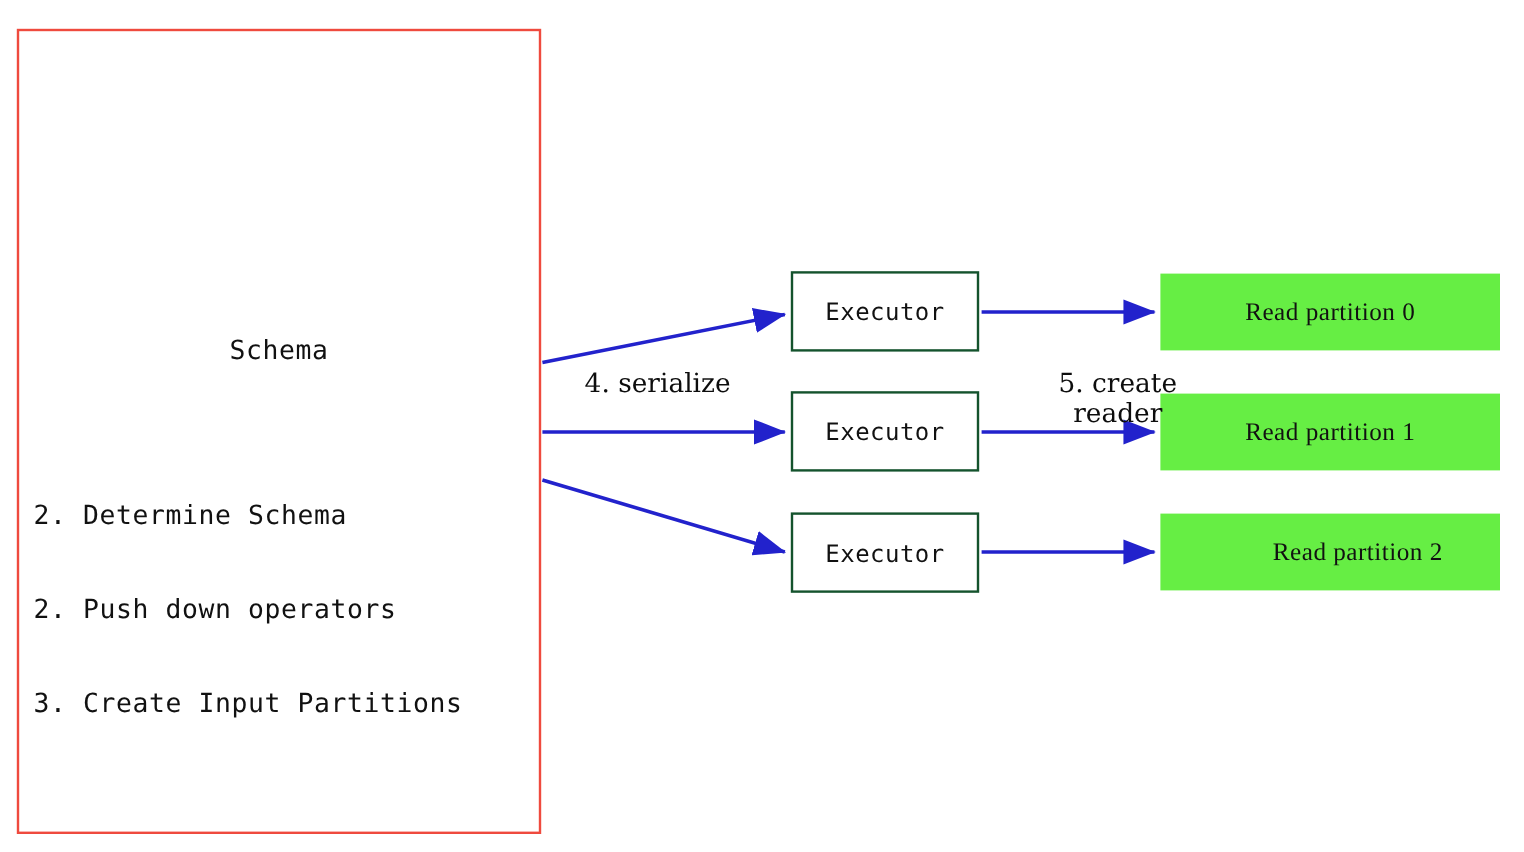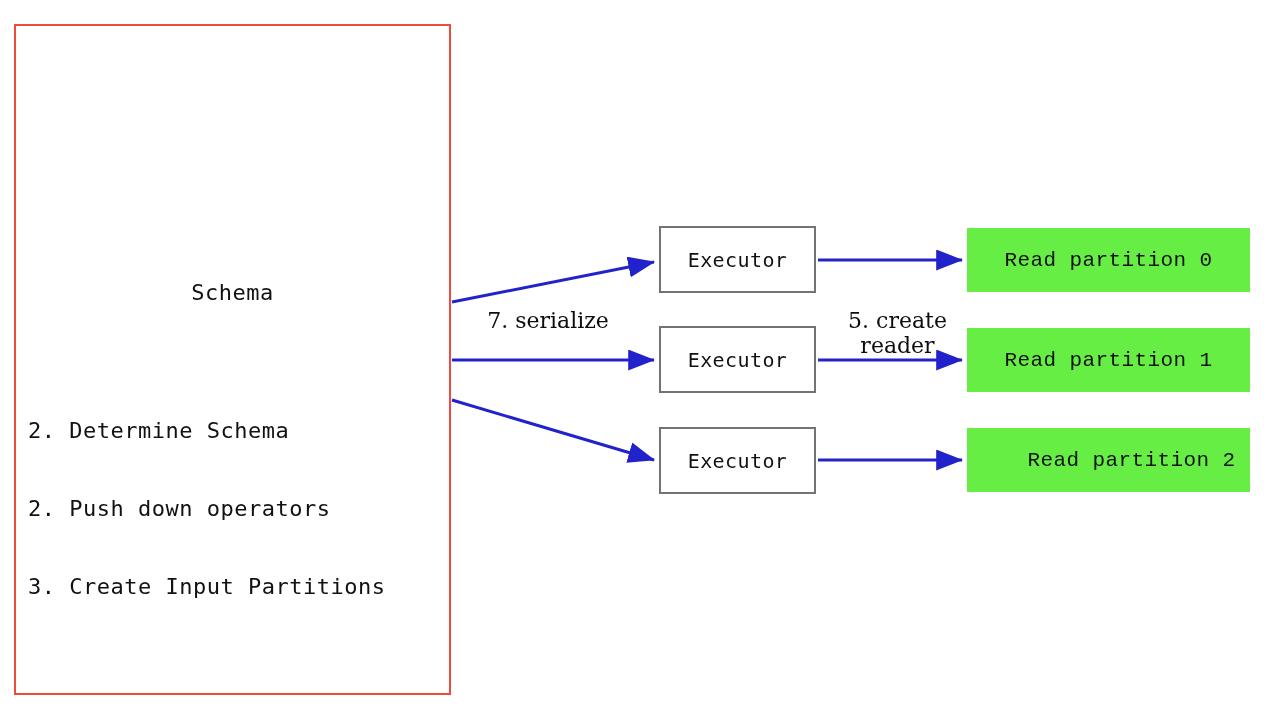--- a/index.html
+++ b/index.html
@@ -55,21 +55,21 @@
     line-height: 26px;
     color: #111111;
     letter-spacing: 0.5px;
     white-space: pre;
   }
   .driver-steps div { white-space: pre; }
 
   .executor-box {
     width: 157px;
     height: 67px;
-    border: 2px solid #737373;
+    border: 2px solid #14532d;
     background: #ffffff;
     left: 659px;
     display: flex;
     align-items: center;
     justify-content: center;
   }
   .executor-label {
     font-family: "DejaVu Sans Mono", "Liberation Mono", monospace;
     font-size: 20px;
     color: #111111;
@@ -82,21 +82,21 @@
   .partition-box {
     width: 283px;
     height: 64px;
     left: 967px;
     background: #66ee44;
     display: flex;
     align-items: center;
     justify-content: center;
   }
   .partition-label {
-    font-family: Liberation Mono, monospace;
+    font-family: Liberation Serif, serif;
     font-size: 21px;
     color: #111111;
     letter-spacing: 0.4px;
     white-space: pre;
   }
   .part0 { top: 228px; }
   .part1 { top: 328px; }
   .part2 { top: 428px; padding-left: 46px; }
 
   .edge-label {
@@ -107,21 +107,21 @@
     color: #0d0d0d;
     text-align: center;
     white-space: nowrap;
   }
   .label-serialize {
     left: 455px;
     top: 308px;
     width: 186px;
   }
   .label-create {
-    left: 830px;
+    left: 864px;
     top: 308px;
     width: 135px;
   }
 </style>
 </head>
 <body>
 
 <div id="canvas">
 
   <svg class="svg-layer" viewBox="0 0 1270 710">
@@ -164,20 +164,20 @@
     <span class="partition-label">Read partition 0</span>
   </div>
   <div class="box partition-box part1">
     <span class="partition-label">Read partition 1</span>
   </div>
   <div class="box partition-box part2">
     <span class="partition-label">Read partition 2</span>
   </div>
 
   <div class="edge-label label-serialize">
-    <div>7. serialize</div>
+    <div>4. serialize</div>
   </div>
   <div class="edge-label label-create">
     <div>5. create</div>
     <div>reader</div>
   </div>
 
 </div>
 
 </body></html>

